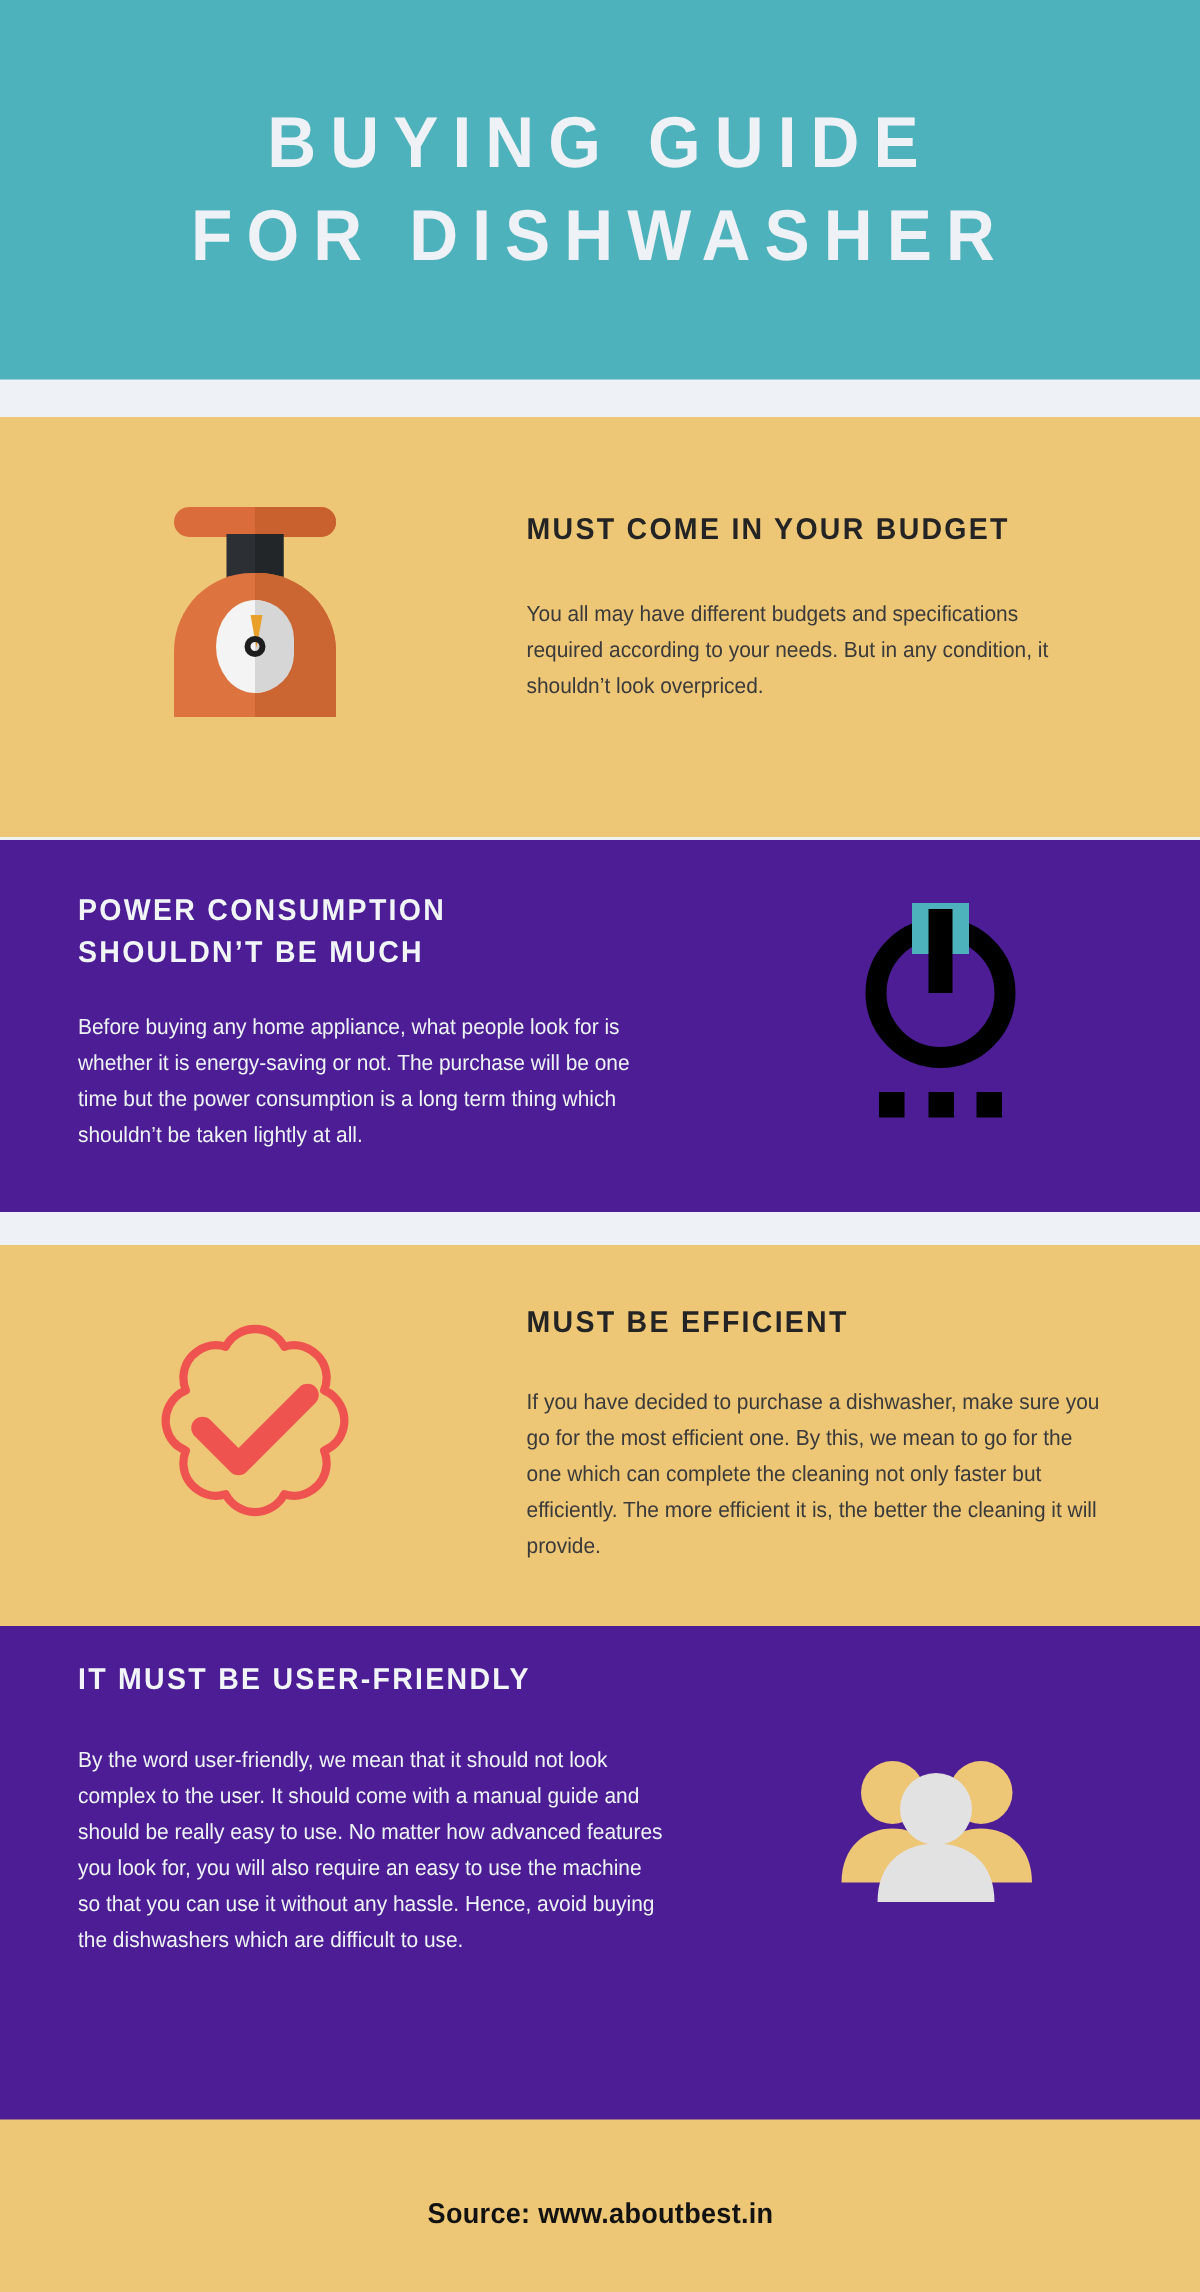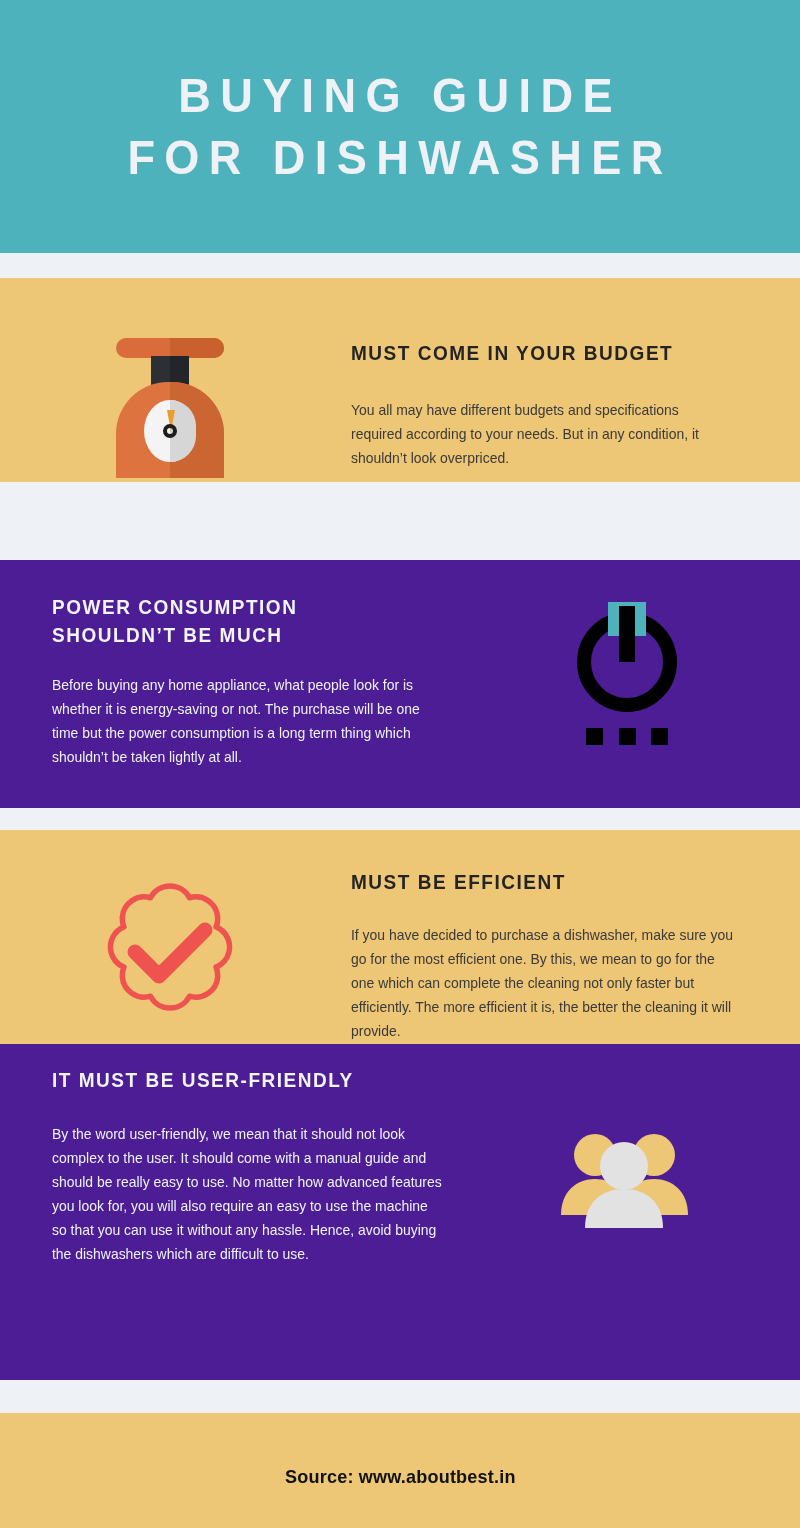--- a/index.html
+++ b/index.html
@@ -196,21 +196,21 @@
 </head>
 <body>
 
 <div class="page">
 
   <div class="header">
     <div class="header-line">BUYING GUIDE</div>
     <div class="header-line">FOR DISHWASHER</div>
   </div>
 
-  <div class="band yellow" style="top:278px;height:204px;">
+  <div class="band yellow" style="top:278px;height:280px;">
     <div class="band-inner dark">
       <div class="icon-wrap" style="left:110px;top:60px;">
         <div class="scale">
           <div class="tray"></div>
           <div class="tray-sh"></div>
           <div class="neck"></div>
           <div class="neck-sh"></div>
           <div class="body"></div>
           <div class="body-sh"></div>
           <div class="dial"></div>
@@ -267,21 +267,21 @@
                      A22 22 0 0 1 80 14 Z" fill="none" stroke="#ef5350" stroke-width="5.5" stroke-linejoin="round"></path>
             <path d="M45 80 L69 104 L115 58" fill="none" stroke="#ef5350" stroke-width="15" stroke-linecap="round" stroke-linejoin="round"></path>
           </svg>
         </div>
       </div>
       <div class="txt sec-title" style="left:351px;top:38px;width:400px;">MUST BE EFFICIENT</div>
       <div class="txt sec-body" style="left:351px;top:93px;width:400px;">If you have decided to purchase a dishwasher, make sure you go for the most efficient one. By this, we mean to go for the one which can complete the cleaning not only faster but efficiently. The more efficient it is, the better the cleaning it will provide.</div>
     </div>
   </div>
 
-  <div class="band teal" style="top:1044px;height:336px;">
+  <div class="band teal" style="top:1084px;height:336px;">
     <div class="band-inner light">
       <div class="txt sec-title" style="left:52px;top:22px;width:480px;">IT MUST BE USER-FRIENDLY</div>
       <div class="txt sec-body" style="left:52px;top:78px;width:410px;">By the word user-friendly, we mean that it should not look complex to the user. It should come with a manual guide and should be really easy to use. No matter how advanced features you look for, you will also require an easy to use the machine so that you can use it without any hassle. Hence, avoid buying the dishwashers which are difficult to use.</div>
       <div class="icon-wrap" style="left:557px;top:85px;">
         <div class="users">
           <svg width="135" height="100" viewBox="0 0 135 100">
 
             <circle cx="38" cy="26" r="21" fill="#edc676"></circle>
             <path d="M4 86 C4 62 20 50 38 50 C56 50 72 62 72 86 Z" fill="#edc676"></path>
 

